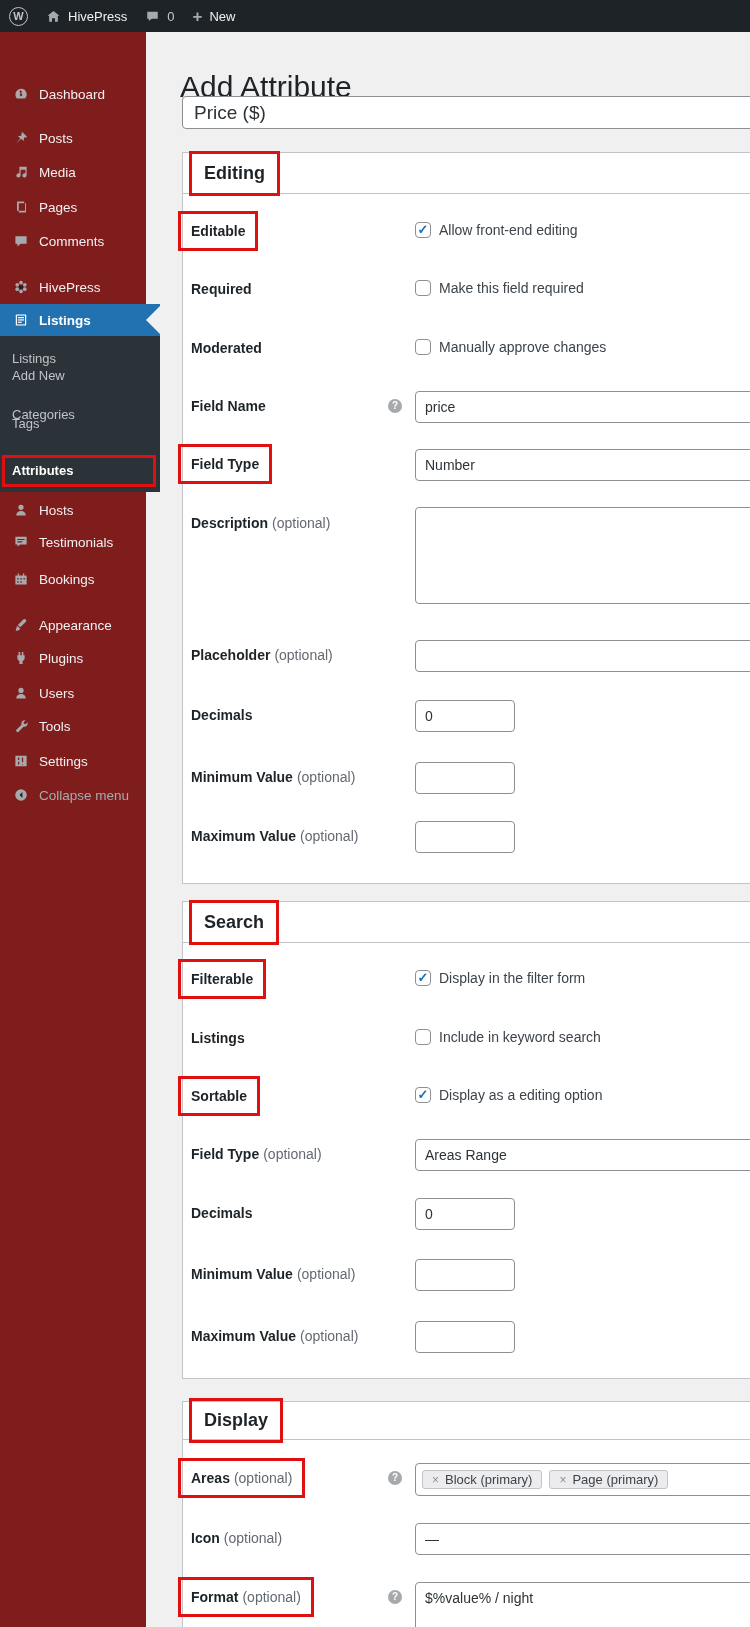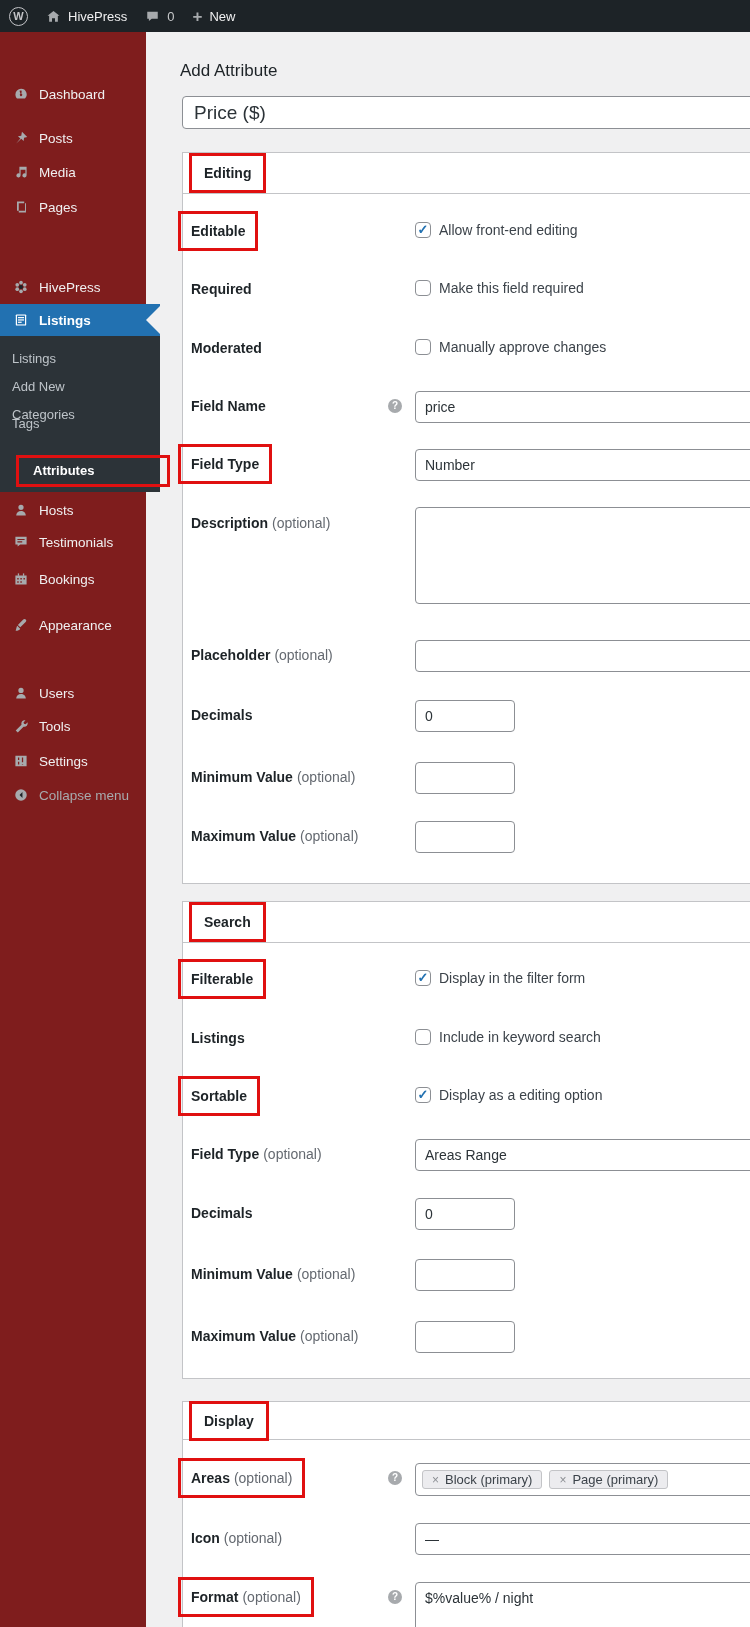--- a/index.html
+++ b/index.html
@@ -23,33 +23,33 @@
   .mi{position:absolute;left:0;width:160px;height:34px;display:flex;align-items:center;gap:9px;
     padding-left:11px;box-sizing:border-box;color:#f0f0f1;font-size:13.5px;cursor:default}
   .mi .ico{width:19px;display:flex;justify-content:center;align-items:center;color:#a7aaad;flex:none}
   .mi.active{background:#2271b1;color:#fff;font-weight:600;height:32px}
   .mi.active .ico{color:#fff}
   .menu-arrow{position:absolute;left:146px;width:0;height:0;
     border-top:14px solid transparent;border-bottom:14px solid transparent;border-right:14px solid #f0f0f1}
   .smi{position:absolute;left:0;width:160px;height:28px;line-height:28px;padding-left:12px;
     box-sizing:border-box;color:#bec4c9;font-size:13px;cursor:default}
   .smi.current{color:#fff;font-weight:bold}
-  .smi.redfull{left:16px;width:154px;height:32px;line-height:26px;padding-left:14px;border:3px solid #e01010}
+  .smi.redfull{left:2px;width:154px;height:32px;line-height:26px;padding-left:7px;border:3px solid #e01010}
   
-  #page-title{position:absolute;left:180px;top:50px;font-size:17px;font-weight:400;color:#1d2327}
+  #page-title{position:absolute;left:180px;top:50px;font-size:30px;font-weight:400;color:#1d2327}
   .tinput{position:absolute;left:182px;top:96px;width:600px;height:33px;background:#fff;
     border:1px solid #8c8f94;border-radius:4px;box-sizing:border-box;display:flex;align-items:center;
     padding:0 11px;font-size:19px;color:#2c3338}
   .panel{position:absolute;left:182px;width:600px;background:#fff;border:1px solid #c3c4c7;box-sizing:border-box}
   #panel-editing{top:152px;height:732px}
   #panel-search{top:901px;height:478px}
   #panel-display{top:1401px;height:300px}
   .phead{height:40px;border-bottom:1px solid #c3c4c7;display:flex;align-items:center;padding-left:12px}
   #panel-display .phead{height:37px}
-  .phead .ptitle{font-weight:bold;font-size:14px;color:#1d2327}
+  .phead .ptitle{font-weight:bold;font-size:18px;color:#1d2327}
   .row{position:absolute;left:8px;right:0;height:34px}
   .lbl{position:absolute;left:0;top:0;font-size:14px;font-weight:600;color:#1d2327;
     white-space:nowrap;line-height:18px}
   .lbl i{font-style:normal;font-weight:400;color:#646970}
   .lbl i:not(:empty){margin-left:4px}
   .red{border:3px solid #e01010;padding:8px 10px;margin:-11px -13px;display:inline-block}
   .phead .red{margin:0 0 0 -6px;padding:9px 12px}
   .help{position:absolute;left:197px;top:2px;width:14px;height:14px;border-radius:50%;
     background:#a7aaad;color:#fff;font-size:10px;font-weight:bold;display:grid;place-items:center;line-height:1}
   .ctl{position:absolute;left:224px}
@@ -128,20 +128,28 @@
     <span>Media</span>
   </div>
   <div class="mi" style="top:158px">
     <span class="ico">
       <svg width="16" height="16" viewBox="0 0 20 20" fill="currentColor">
           <path d="M5 3h9v2.2h2.2V17H7.2v-2.2H5zm2.2 2.2v9.6h7.8V5.2z" fill-rule="evenodd"></path>
         </svg>
     </span>
     <span>Pages</span>
   </div>
+  <div class="mi" style="top:192px">
+    <span class="ico">
+      <svg width="16" height="16" viewBox="0 0 20 20" fill="currentColor">
+          <path d="M3 4h14v9.5H9.5L5.5 17v-3.5H3z"></path>
+        </svg>
+    </span>
+    <span>Comments</span>
+  </div>
   <div class="mi" style="top:238px">
     <span class="ico">
       <svg width="16" height="16" viewBox="0 0 20 20" fill="currentColor">
           <g>
             <circle cx="10" cy="4.6" r="2.3"></circle>
             <circle cx="14.7" cy="7.3" r="2.3"></circle>
             <circle cx="14.7" cy="12.7" r="2.3"></circle>
             <circle cx="10" cy="15.4" r="2.3"></circle>
             <circle cx="5.3" cy="12.7" r="2.3"></circle>
             <circle cx="5.3" cy="7.3" r="2.3"></circle>
@@ -160,21 +168,21 @@
           <rect x="6.2" y="6.3" width="7.6" height="1.5" fill="#fff"></rect>
           <rect x="6.2" y="9.2" width="7.6" height="1.5" fill="#fff"></rect>
           <rect x="6.2" y="12.1" width="4.6" height="1.5" fill="#fff"></rect>
         </svg>
     </span>
     <span>Listings</span>
   </div>
   <div class="menu-arrow" style="top:274px"></div>
 
   <div class="smi" style="top:313px">Listings</div>
-  <div class="smi" style="top:341px">Add New</div>
+  <div class="smi" style="top:330px">Add New</div>
   <div class="smi" style="top:369px">Categories</div>
   <div class="smi" style="top:378px">Tags</div>
   <div class="smi current redfull" style="top:423px">Attributes</div>
 
   <div class="mi" style="top:493px">
     <span class="ico">
       <svg width="16" height="16" viewBox="0 0 20 20" fill="currentColor">
           <path d="M3 3.5h14v9.5h-8l-3.2 2.7V13H3zm2.5 2.6v1.5h9V6.1zm0 3v1.5h6V9.1z" fill-rule="evenodd"></path>
         </svg>
     </span>
@@ -198,20 +206,28 @@
     </span>
     <span>Bookings</span>
   </div>
   <div class="mi" style="top:576px">
     <span class="ico">
       <svg width="16" height="16" viewBox="0 0 20 20" fill="currentColor">
           <path d="M15.9 3.1c.9.9 1 2.1-.1 3.1L9.1 12.9 6.1 9.9l6.7-6.7c1-1.1 2.2-1 3.1-.1zM5.3 11l3.7 3.7c-.9 1.7-2.7 2.5-5.7 2.5.9-2.3 1-4.5 2-6.2z"></path>
         </svg>
     </span>
     <span>Appearance</span>
+  </div>
+  <div class="mi" style="top:609px">
+    <span class="ico">
+      <svg width="16" height="16" viewBox="0 0 20 20" fill="currentColor">
+          <path d="M7 2.5h2v4h2v-4h2v4h1.6v3.2c0 1.9-1 3.4-2.6 4v3.8H8v-3.8c-1.6-.6-2.6-2.1-2.6-4V6.5H7z"></path>
+        </svg>
+    </span>
+    <span>Plugins</span>
   </div>
   <div class="mi" style="top:644px">
     <span class="ico">
       <svg width="16" height="16" viewBox="0 0 20 20" fill="currentColor">
           <path d="M10 3.5a3.3 3.3 0 1 1 0 6.6 3.3 3.3 0 0 1 0-6.6zM4 17c0-3.4 2.7-5.6 6-5.6s6 2.2 6 5.6z"></path>
         </svg>
     </span>
     <span>Users</span>
   </div>
   <div class="mi" style="top:677px">

